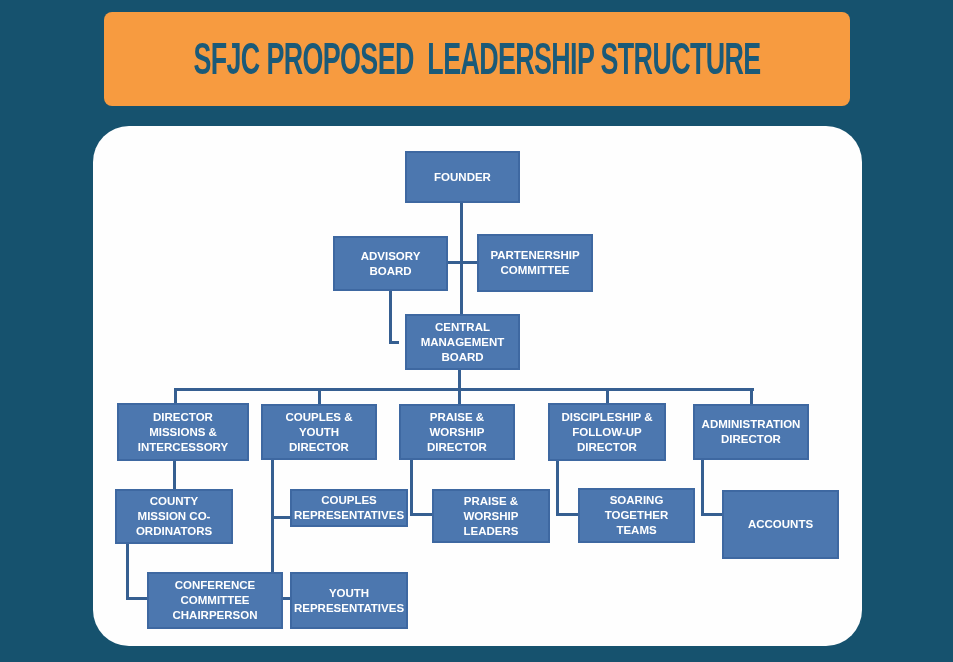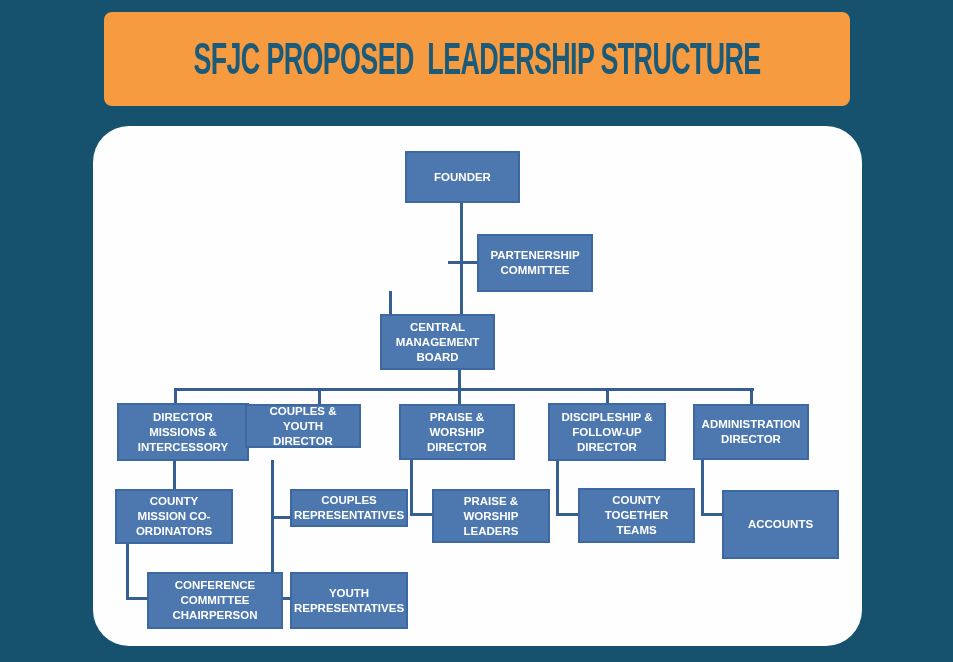--- a/index.html
+++ b/index.html
@@ -81,30 +81,33 @@
   <div class="line v" style="left:410px;top:460px;height:56px"></div>
   <div class="line h" style="left:410px;top:513px;width:22px"></div>
   <div class="line v" style="left:556px;top:461px;height:55px"></div>
   <div class="line h" style="left:556px;top:513px;width:22px"></div>
   <div class="line v" style="left:701px;top:460px;height:56px"></div>
   <div class="line h" style="left:701px;top:513px;width:21px"></div>
 
   <div class="node" style="left:405px;top:151px;width:115px;height:52px">
     <span>FOUNDER</span>
   </div>
+  <div class="node" style="left:333px;top:236px;width:115px;height:55px">
+    <span>ADVISORY BOARD</span>
+  </div>
   <div class="node" style="left:477px;top:234px;width:116px;height:58px">
     <span>PARTENERSHIP COMMITTEE</span>
   </div>
-  <div class="node" style="left:380px;top:314px;width:115px;height:56px">
+  <div class="node" style="left:405px;top:314px;width:115px;height:56px">
     <span>CENTRAL MANAGEMENT BOARD</span>
   </div>
   <div class="node" style="left:117px;top:403px;width:132px;height:58px">
     <span>DIRECTOR MISSIONS &amp; INTERCESSORY</span>
   </div>
-  <div class="node" style="left:245px;top:404px;width:116px;height:44px">
+  <div class="node" style="left:261px;top:404px;width:116px;height:56px">
     <span>COUPLES &amp; YOUTH DIRECTOR</span>
   </div>
   <div class="node" style="left:399px;top:404px;width:116px;height:56px">
     <span>PRAISE &amp; WORSHIP DIRECTOR</span>
   </div>
   <div class="node" style="left:548px;top:403px;width:118px;height:58px">
     <span>DISCIPLESHIP &amp; FOLLOW-UP DIRECTOR</span>
   </div>
   <div class="node" style="left:693px;top:404px;width:116px;height:56px">
     <span>ADMINISTRATION DIRECTOR</span>
@@ -112,21 +115,21 @@
   <div class="node" style="left:115px;top:489px;width:118px;height:55px">
     <span>COUNTY MISSION CO-ORDINATORS</span>
   </div>
   <div class="node" style="left:290px;top:489px;width:118px;height:38px">
     <span>COUPLES REPRESENTATIVES</span>
   </div>
   <div class="node" style="left:432px;top:489px;width:118px;height:54px">
     <span>PRAISE &amp; WORSHIP LEADERS</span>
   </div>
   <div class="node" style="left:578px;top:488px;width:117px;height:55px">
-    <span>COUNTY TOGETHER TEAMS</span>
+    <span>SOARING TOGETHER TEAMS</span>
   </div>
   <div class="node" style="left:722px;top:490px;width:117px;height:69px">
     <span>ACCOUNTS</span>
   </div>
   <div class="node" style="left:147px;top:572px;width:136px;height:57px">
     <span>CONFERENCE COMMITTEE CHAIRPERSON</span>
   </div>
   <div class="node" style="left:290px;top:572px;width:118px;height:57px">
     <span>YOUTH REPRESENTATIVES</span>
   </div>

